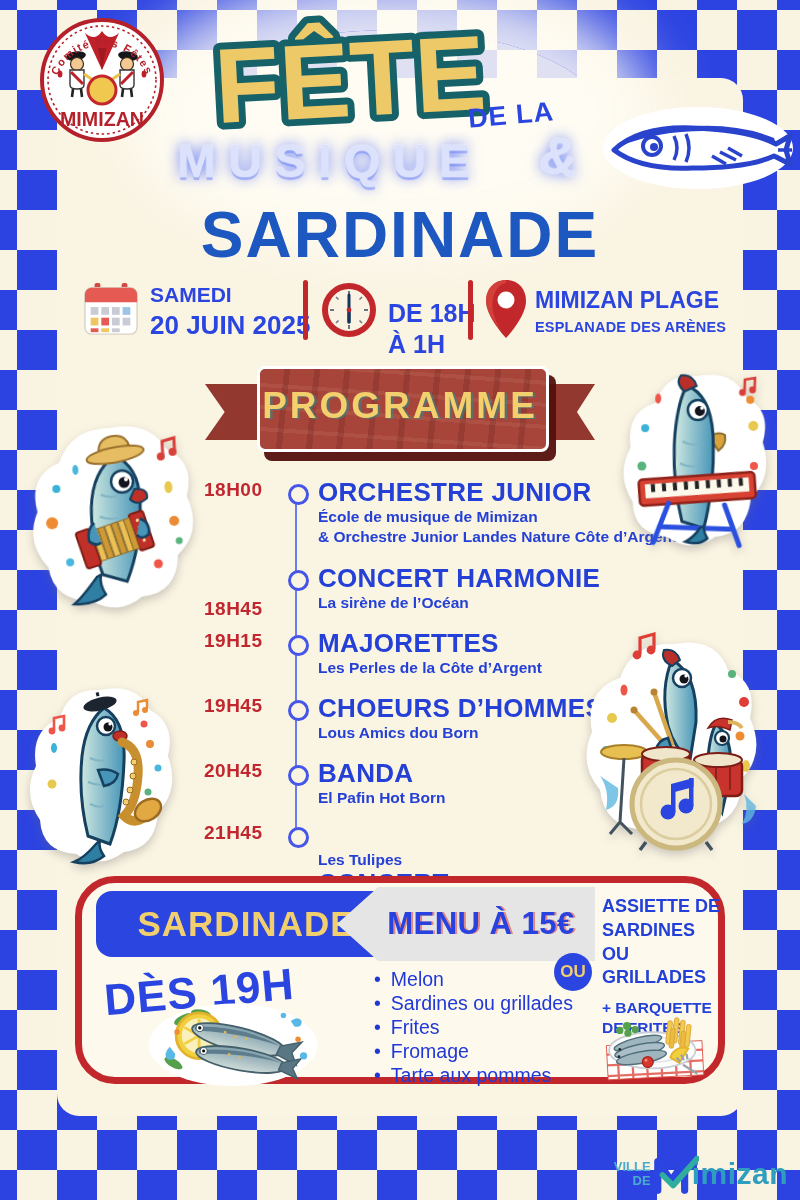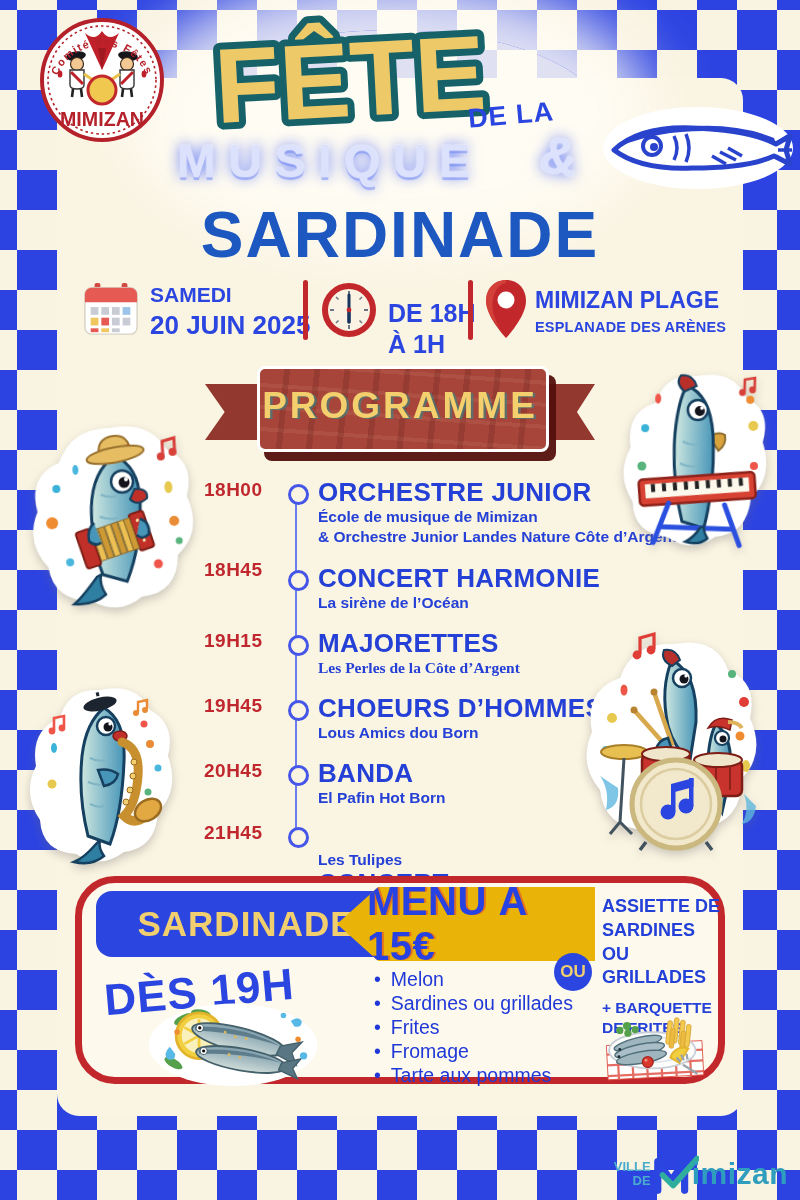--- a/index.html
+++ b/index.html
@@ -60,24 +60,24 @@
   .sticker{filter:drop-shadow(0 4px 5px rgba(110,110,110,.35));}
   #fish-accordion{left:28px;top:424px;width:172px;height:190px;transform:rotate(-3deg);}
   #fish-keyboard{left:622px;top:372px;width:150px;height:182px;transform:rotate(2deg);}
   #fish-sax{left:26px;top:684px;width:152px;height:186px;}
   #fish-drums{left:576px;top:626px;width:200px;height:230px;}
   
   #card{left:75px;top:876px;width:650px;height:208px;background:#fdf9ec;border:7px solid #c2282b;
     border-radius:40px;box-sizing:border-box;z-index:2;}
   #band-blue{position:absolute;left:14px;top:8px;width:300px;height:66px;background:#2b46e0;border-radius:16px;
     display:flex;align-items:center;justify-content:center;font-size:35px;font-weight:900;color:#f2cf6e;letter-spacing:1px;}
-  #ribbon-yellow{position:absolute;left:255px;top:4px;width:258px;height:74px;background:#eab308;
+  #ribbon-yellow{position:absolute;left:255px;top:4px;width:258px;height:74px;background:#e5e5e5;
     clip-path:polygon(16% 0,100% 0,100% 100%,16% 100%,0 50%);
     display:flex;align-items:center;justify-content:center;padding-left:30px;box-sizing:border-box;
-    font-size:40px;font-weight:900;color:#2742e0;letter-spacing:.5px;text-shadow:2px 0 0 rgba(220,60,50,.55);}
+    font-size:31px;font-weight:900;color:#2742e0;letter-spacing:.5px;text-shadow:2px 0 0 rgba(220,60,50,.55);}
   #opt-block{position:absolute;left:520px;top:12px;width:120px;color:#2340d8;font-weight:900;}
   #opt-a{font-size:18px;line-height:1.32;}
   #opt-b{font-size:15.5px;line-height:1.3;margin-top:8px;}
   #ou-circle{position:absolute;left:472px;top:70px;width:38px;height:38px;border-radius:50%;background:#2b46e0;
     display:flex;align-items:center;justify-content:center;font-size:17px;font-weight:900;color:#f2cf6e;}
   #des19{position:absolute;left:22px;top:84px;font-size:44px;font-weight:900;color:#2b46e0;transform:rotate(-5deg);letter-spacing:1px;}
   #menu-list{position:absolute;left:292px;top:84px;margin:0;padding:0;list-style:none;}
   #menu-list li{font-size:19.5px;font-weight:400;color:#2038d8;line-height:24px;}
   #menu-list li::before{content:"•";margin-right:10px;}
   #food-left{position:absolute;left:60px;top:116px;width:182px;height:88px;}
@@ -205,29 +205,29 @@
   </div>
 
   <div id="timeline-line" class="abs z2"></div>
 
   <div class="abs z2 prog-time" style="top:479px;">18H00</div>
   <div class="abs z2 prog-dot" style="top:484px;"></div>
   <div class="abs z2 prog-title" style="top:477px;">ORCHESTRE JUNIOR</div>
   <div class="abs z2 prog-sub" style="top:507px;">École de musique de Mimizan</div>
   <div class="abs z2 prog-sub" style="top:527px;">&amp; Orchestre Junior Landes Nature Côte d’Argent</div>
 
-  <div class="abs z2 prog-time" style="top:559px;">18H45</div>
+  <div class="abs z2 prog-time" style="top:598px;">18H45</div>
   <div class="abs z2 prog-dot" style="top:570px;"></div>
   <div class="abs z2 prog-title" style="top:563px;">CONCERT HARMONIE</div>
   <div class="abs z2 prog-sub" style="top:593px;">La sirène de l’Océan</div>
 
   <div class="abs z2 prog-time" style="top:630px;">19H15</div>
   <div class="abs z2 prog-dot" style="top:635px;"></div>
   <div class="abs z2 prog-title" style="top:628px;">MAJORETTES</div>
-  <div class="abs z2 prog-sub" style="top:658px;font-family:Liberation Serif, serif;">Les Perles de la Côte d’Argent</div>
+  <div class="abs z2 prog-sub" style="top:658px;">Les Perles de la Côte d’Argent</div>
 
   <div class="abs z2 prog-time" style="top:695px;">19H45</div>
   <div class="abs z2 prog-dot" style="top:700px;"></div>
   <div class="abs z2 prog-title" style="top:693px;">CHOEURS D’HOMMES</div>
   <div class="abs z2 prog-sub" style="top:723px;">Lous Amics dou Born</div>
 
   <div class="abs z2 prog-time" style="top:760px;">20H45</div>
   <div class="abs z2 prog-dot" style="top:765px;"></div>
   <div class="abs z2 prog-title" style="top:758px;">BANDA</div>
   <div class="abs z2 prog-sub" style="top:788px;">El Pafin Hot Born</div>

